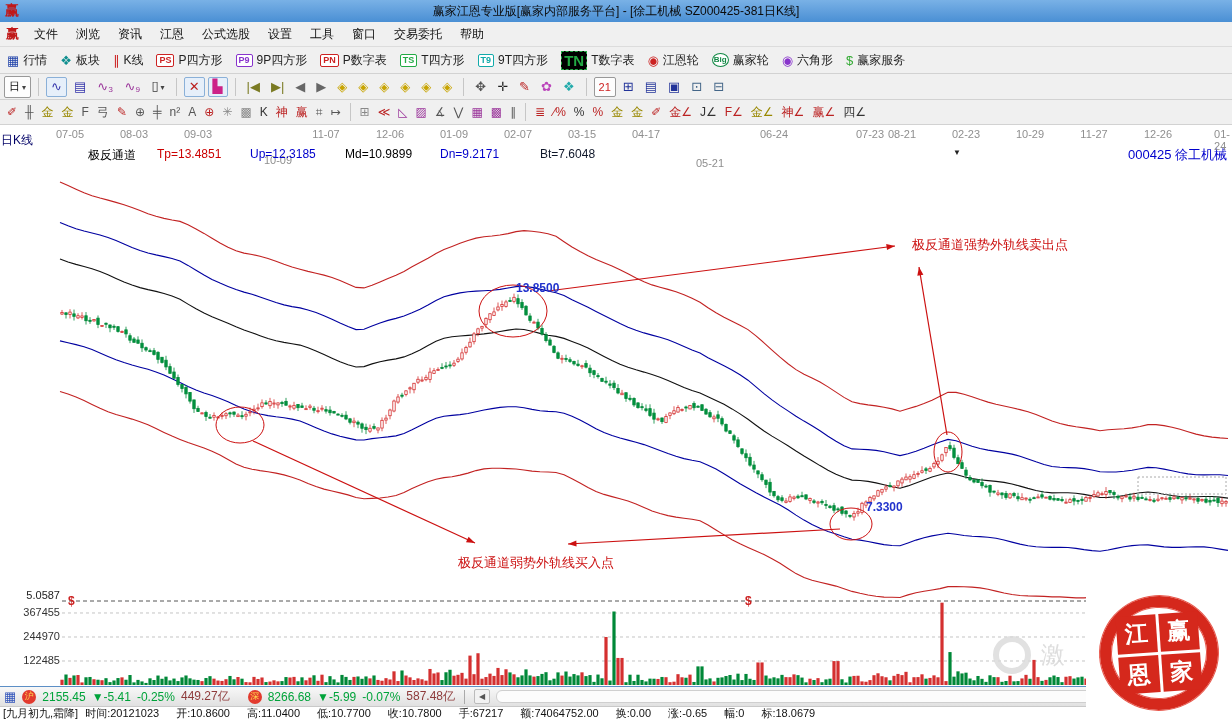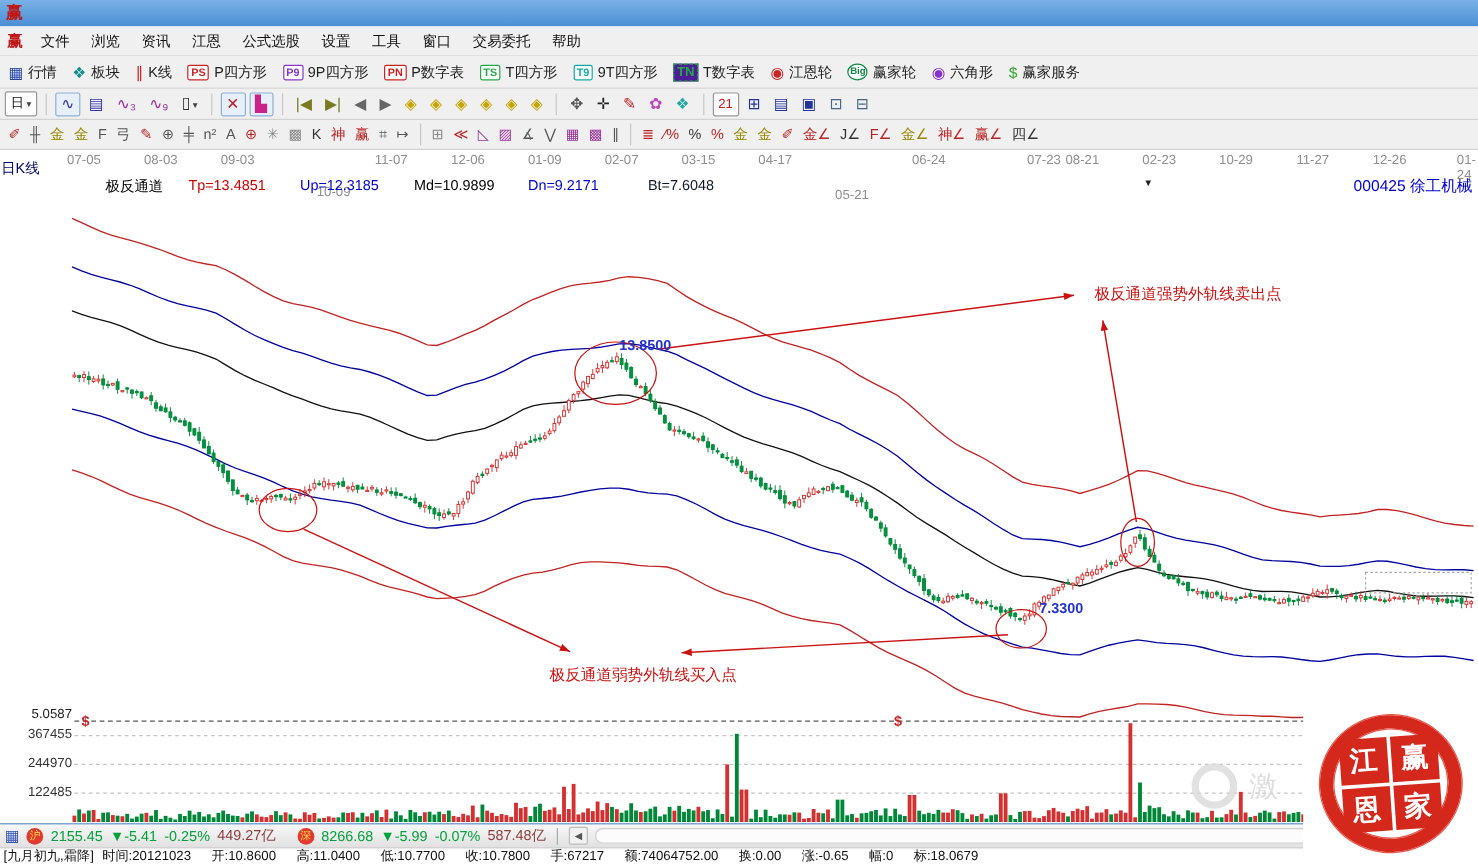--- a/index.html
+++ b/index.html
@@ -11,21 +11,21 @@
 .menubar{position:absolute;top:22px;left:0;right:0;height:25px;background:#f0f0f0;border-bottom:1px solid #dcdcdc;display:flex;align-items:center;padding-left:4px}
 .menu-logo{color:#c01818;font-weight:bold;margin:0 6px 0 2px;font-size:13px}
 .menu-item{padding:3px 9px;color:#111;cursor:default}
 .toolbar{position:absolute;left:0;right:0;background:#f0f0f0;border-bottom:1px solid #d2d2d2;display:flex;align-items:center;padding:0 4px;overflow:hidden;white-space:nowrap}
 .tb1{top:47px;height:27px;gap:7px}
 .tb2{top:74px;height:26px;gap:3px}
 .tb3{top:100px;height:25px;gap:2px}
 .tbtn{display:inline-flex;align-items:center;gap:4px;padding:2px 3px;color:#222}
 .icon{font-size:13px;line-height:1}
 .icon.box{border:1px solid currentColor;font-size:9px;font-weight:bold;padding:1px 2px;border-radius:2px;background:#fff}
-.icon.dashedbox{border:1px dashed currentColor;font-size:11px;font-weight:bold;padding:1px 2px;background:#4c1d95}
+.icon.dashedbox{border:1px dashed currentColor;font-size:15px;font-weight:bold;padding:1px 2px;background:#000000}
 .icon.round{border:1px solid currentColor;border-radius:50%;font-size:8px;font-weight:bold;padding:2px 1px;background:#fff}
 .ticon{display:inline-block;padding:1px 4px;font-size:13px;line-height:16px}
 .ticon.pressed{border:1px solid #8ab0d8;background:#e6effa;border-radius:2px}
 .ticon.boxed{border:1px solid #999;background:#fdfdfd;border-radius:2px;font-size:11px}
 .ticon3{display:inline-block;padding:1px 3px;font-size:12px;line-height:15px}
 .sep{display:inline-block;width:1px;height:18px;background:#c6c6c6;margin:0 4px;flex:none}
 .caret{font-size:8px;color:#444;margin-left:2px}
 .chart{position:absolute;top:125px;left:0;width:1232px;height:561px;background:#fff}
 .chart svg{position:absolute;left:0;top:0}
 .dt{position:absolute;top:3px;color:#8f8f8f;font-size:11px;transform:translateX(-50%)}
@@ -53,20 +53,21 @@
 .logo-cell{background:#d5281c;color:#fff;display:flex;align-items:center;justify-content:center;font-size:23px;font-weight:bold;font-family:"Liberation Serif","DejaVu Serif",serif}
 .watermark{position:absolute;left:993px;top:636px;z-index:5;display:flex;align-items:center;gap:10px;opacity:.8}
 .wm-circle{width:38px;height:38px;border:6px solid #dadada;border-radius:50%}
 .wm-text{color:#d6d6d6;font-size:24px}
 </style>
 </head>
 <body>
 
 <div class="titlebar">
   <span class="app-icon">赢</span>
+  <span class="title">赢家江恩专业版[赢家内部服务平台] - [徐工机械  SZ000425-381日K线]</span>
 </div>
 
 <div class="menubar">
   <span class="menu-logo">赢</span>
   <span id="menu-items"><span class="menu-item">文件</span><span class="menu-item">浏览</span><span class="menu-item">资讯</span><span class="menu-item">江恩</span><span class="menu-item">公式选股</span><span class="menu-item">设置</span><span class="menu-item">工具</span><span class="menu-item">窗口</span><span class="menu-item">交易委托</span><span class="menu-item">帮助</span></span>
 </div>
 
 <div class="toolbar tb1" id="toolbar-main">
     <span class="tbtn">
       <span class="icon" style="color: rgb(34, 68, 170);">▦</span>

